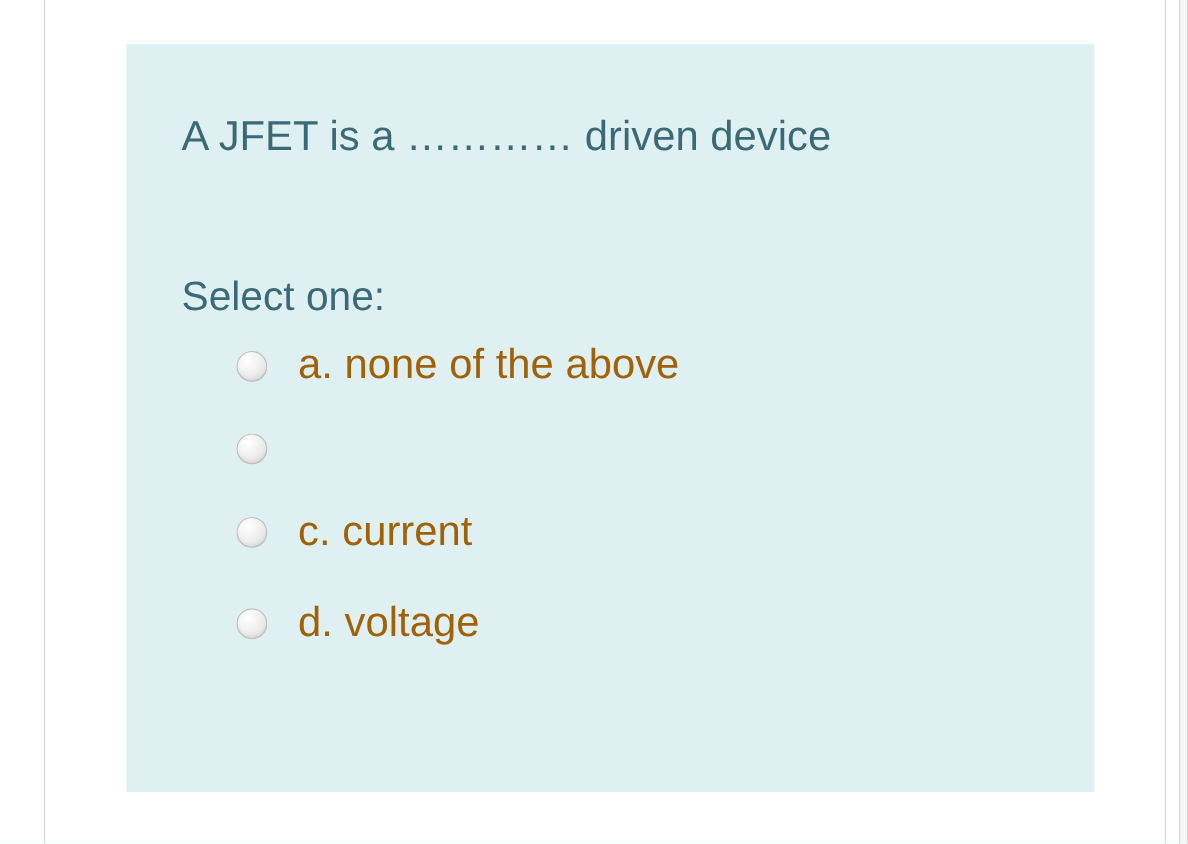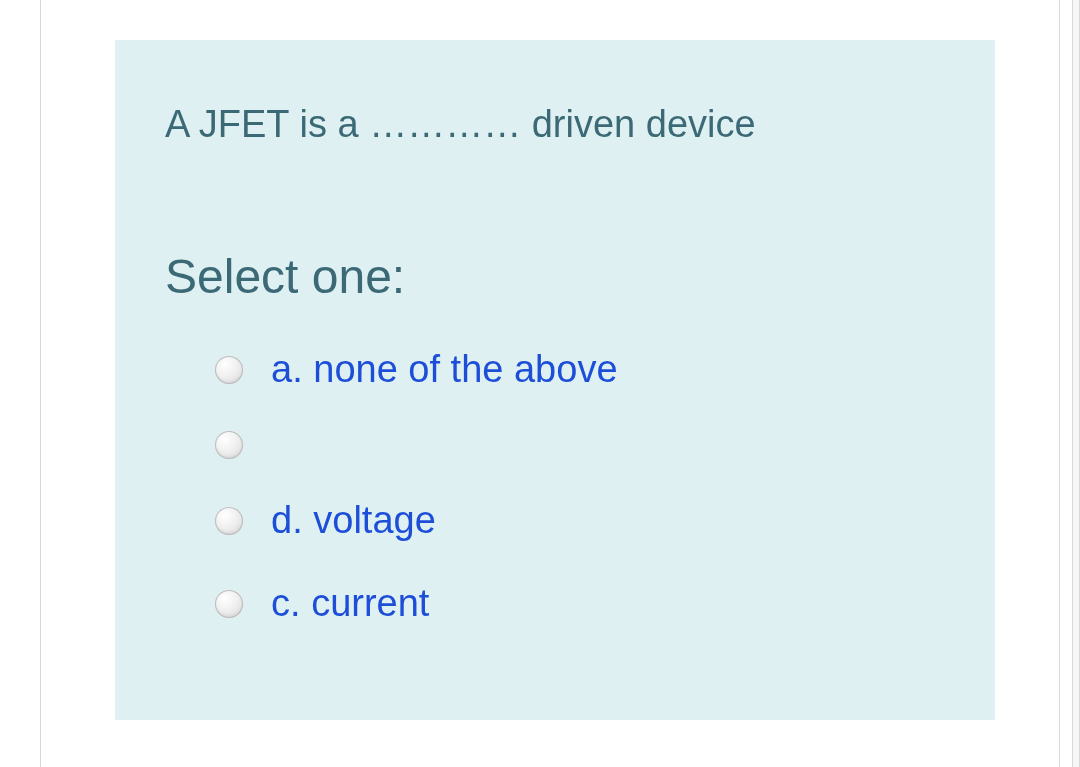--- a/index.html
+++ b/index.html
@@ -44,22 +44,22 @@
       color: #34606c;
     }
     .question-text {
       font-size: 38px;
       line-height: 1.3;
       margin-bottom: 100px;
       color: #3b6975;
       font-weight: 400;
     }
     .select-label {
-      font-size: 48px;
-      margin-bottom: 44px;
+      font-size: 37px;
+      margin-bottom: 20px;
       color: #3b6975;
       font-weight: 400;
     }
     .options {
       padding-left: 50px;
     }
     .option-row {
       display: flex;
       align-items: center;
       margin-bottom: 40px;
@@ -69,21 +69,21 @@
       height: 28px;
       border-radius: 50%;
       background: radial-gradient(circle at 35% 30%, #ffffff 0%, #f0f0f0 45%, #d5d5d5 100%);
       box-shadow: inset 0 0 0 1px #bdbdbd, inset 0 -2px 3px rgba(0,0,0,0.08);
       margin-right: 28px;
       flex-shrink: 0;
       cursor: pointer;
     }
     .option-label {
       font-size: 38px;
-      color: #1d4ed8;
+      color: #a16207;
       font-weight: 400;
       cursor: pointer;
     }
   </style>
 </head>
 <body>
 
 <div class="outer-border"></div>
 <div class="right-rail"></div>
 
@@ -100,27 +100,27 @@
       </div>
     </div>
 
     <div class="option-row">
       <div class="radio"></div>
     </div>
 
     <div class="option-row">
       <div class="radio"></div>
       <div class="option-label">
-        <span>d.</span>
-        <span>voltage</span>
+        <span>c.</span>
+        <span>current</span>
       </div>
     </div>
 
     <div class="option-row">
       <div class="radio"></div>
       <div class="option-label">
-        <span>c.</span>
-        <span>current</span>
+        <span>d.</span>
+        <span>voltage</span>
       </div>
     </div>
 
   </div>
 </div>
 
 </body></html>

